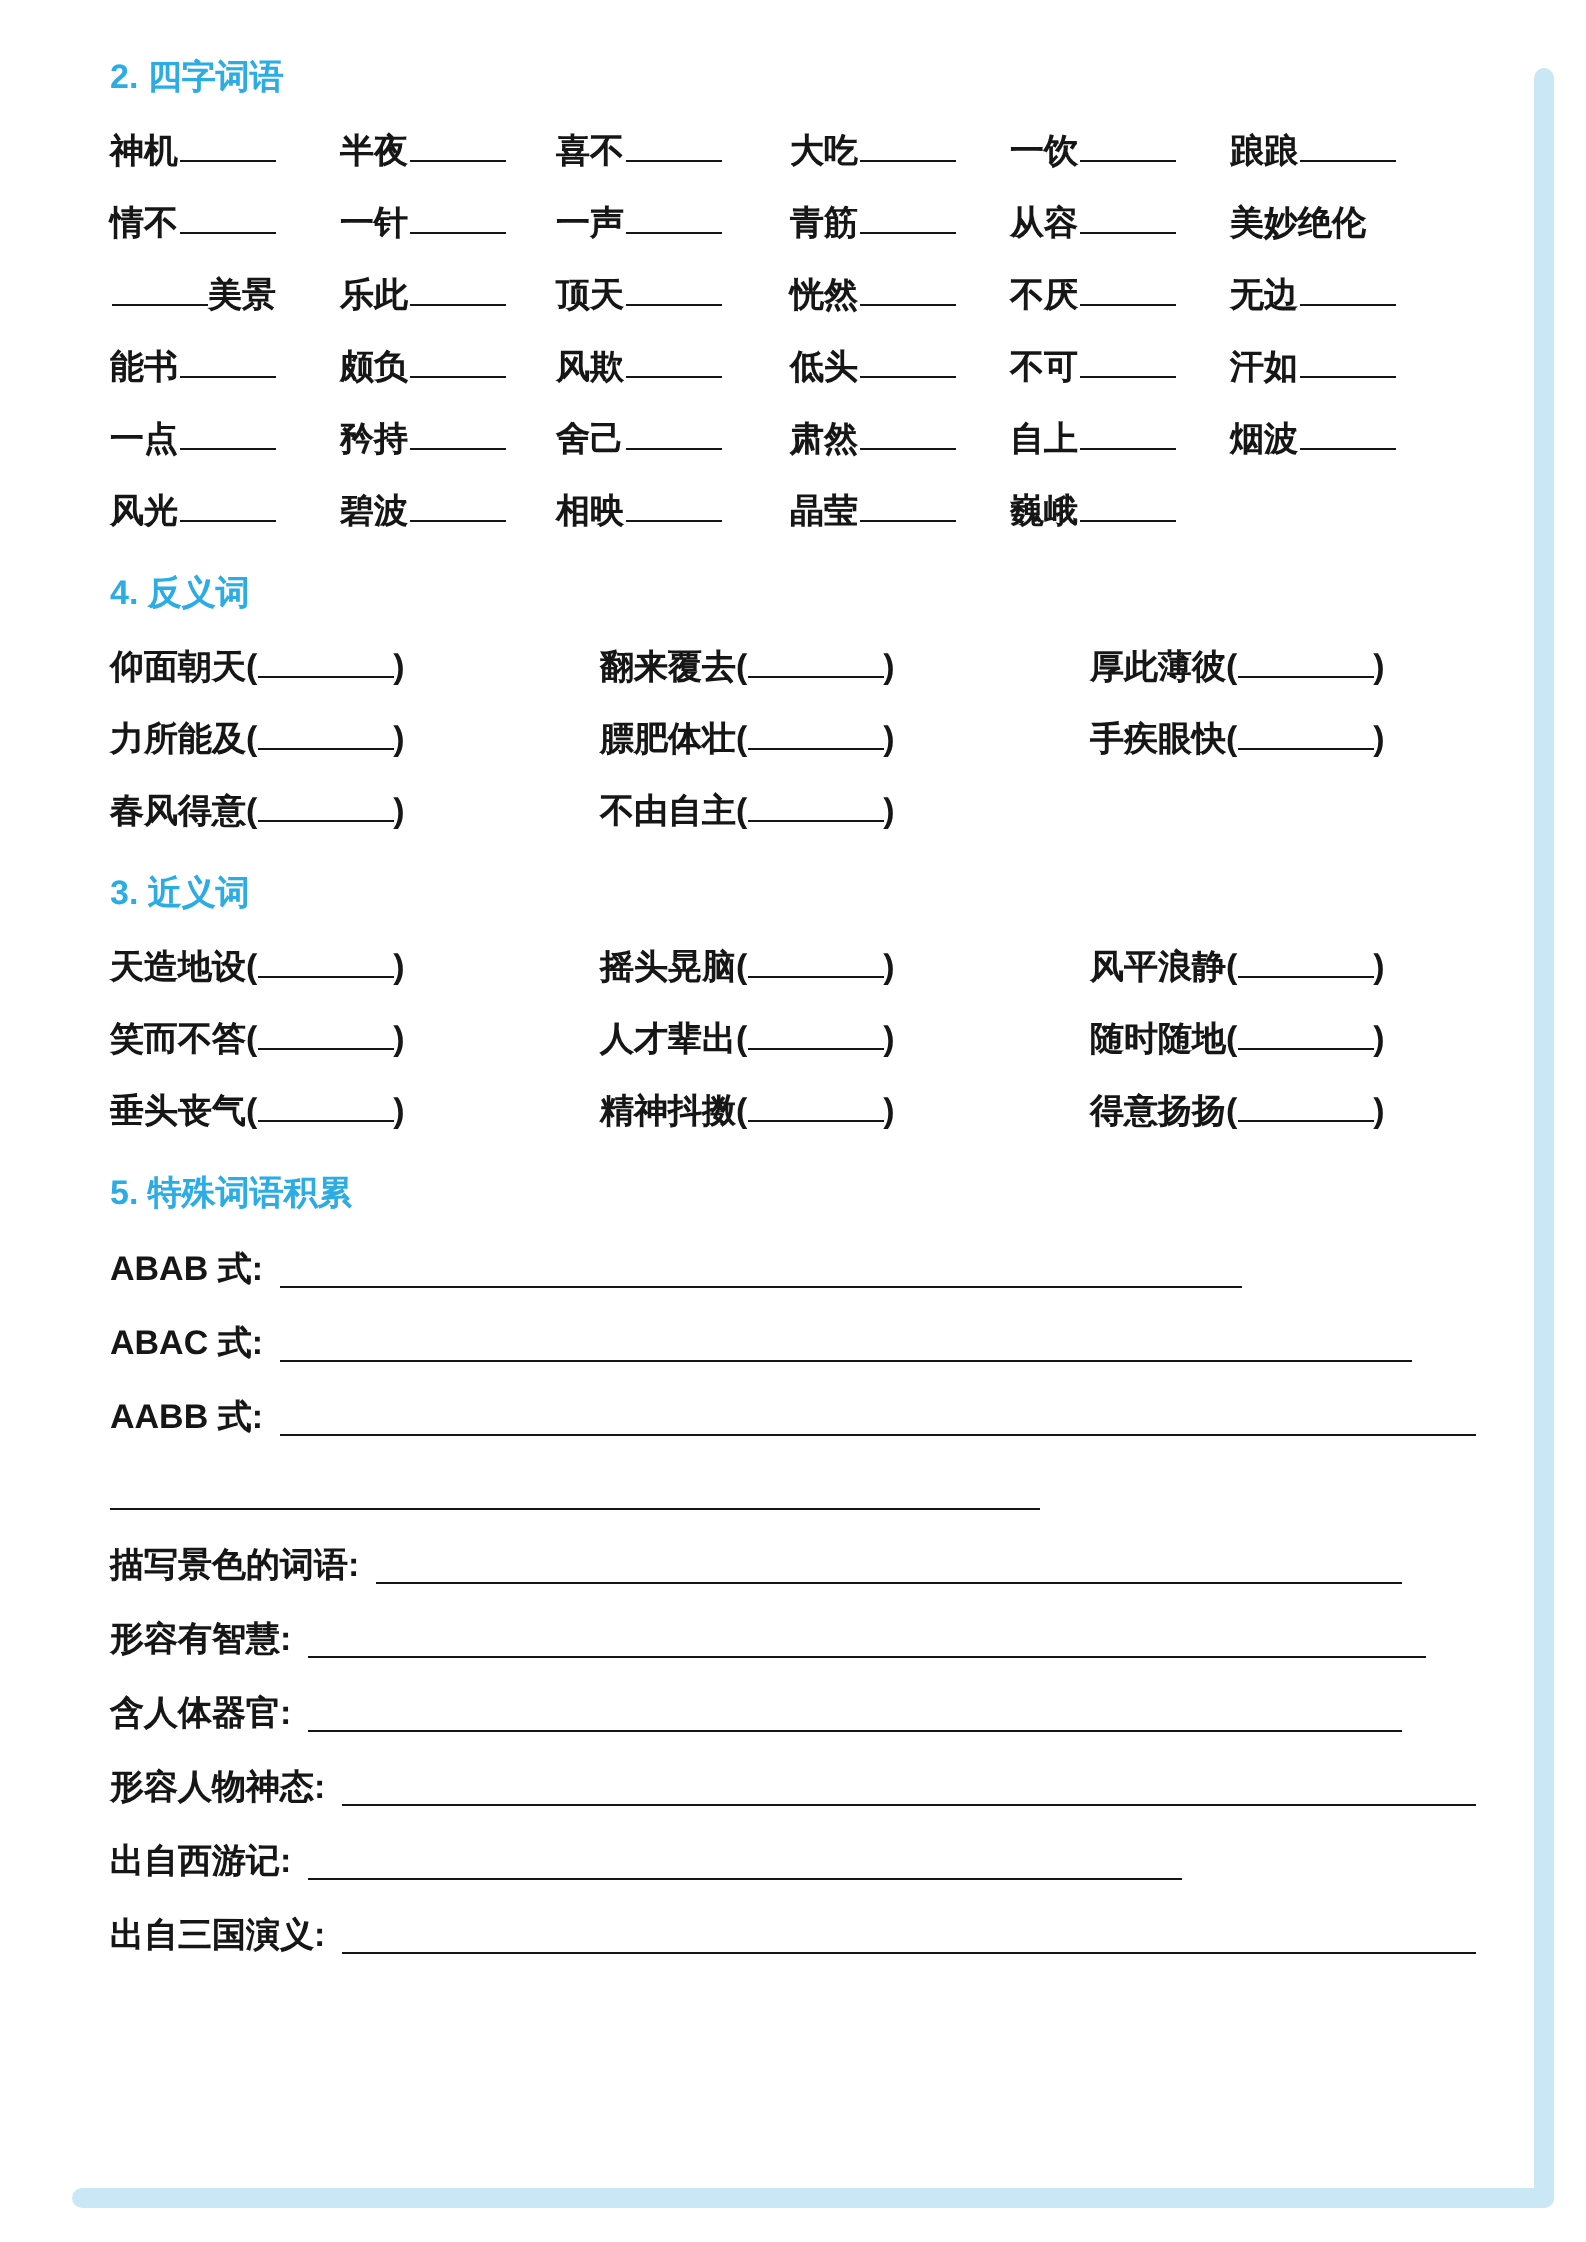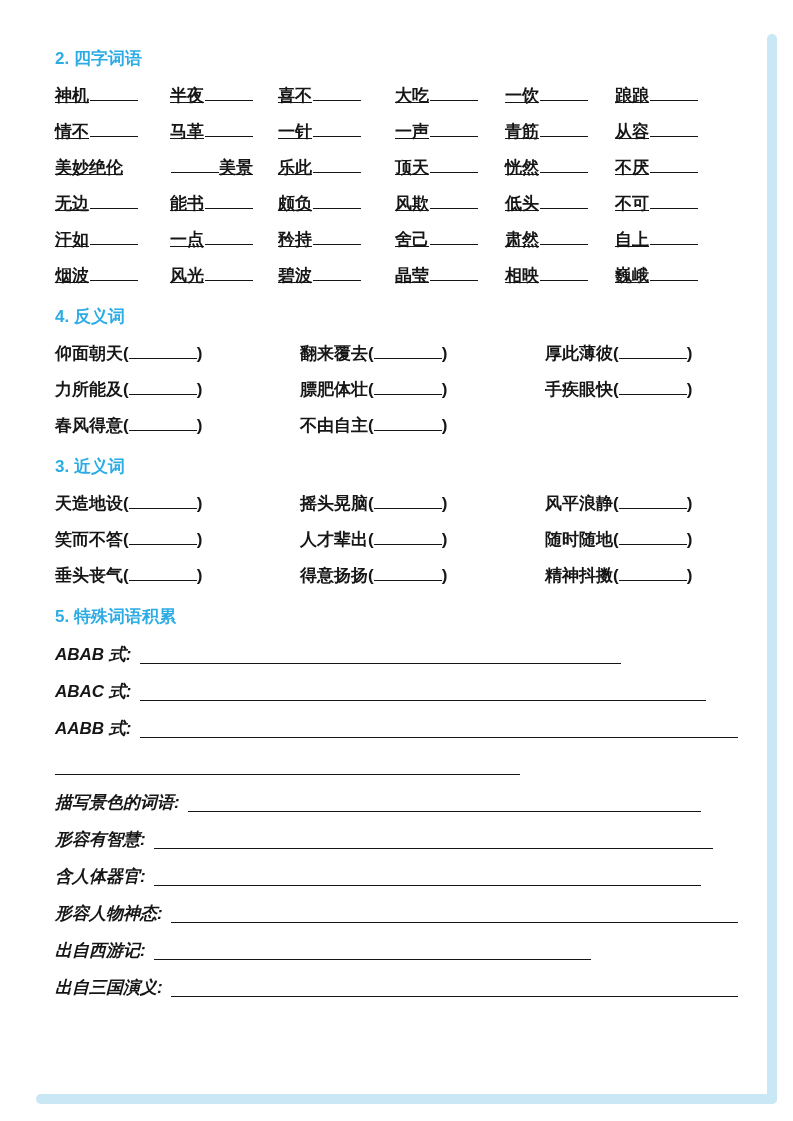--- a/index.html
+++ b/index.html
@@ -4,46 +4,46 @@
 <style>
   html,body{margin:0;padding:0;background:#ffffff;}
   .page{
     position:relative;
     width:793px;height:1121px;
     background:#ffffff;
     overflow:hidden;
     font-family:"Liberation Sans","DejaVu Sans",sans-serif;
     color:var(--text,#161616);
   }
-  .content{position:absolute;left:55px;top:48px;width:683px;}
+  .content{position:absolute;left:55px;top:28px;width:683px;}
   h2.sec{
     font-size:17px;font-weight:700;
     color:var(--accent,#2bace4);
     margin:12px 0 8px 0;line-height:22px;
   }
   h2.sec.first{margin-top:0;}
   
   .grid6{display:grid;grid-template-columns:115px 108px 117px 110px 110px 123px;}
-  .grid6 .cell{height:36px;line-height:36px;font-size:17px;font-weight:600;white-space:nowrap;text-decoration:underline;}
+  .grid6 .cell{height:36px;line-height:36px;font-size:17px;font-weight:600;white-space:nowrap;}
   .blank{
     display:inline-block;width:48px;height:13px;
     border-bottom:1.6px solid var(--text,#161616);
     margin-left:1px;
   }
   
   .grid3{display:grid;grid-template-columns:245px 245px 1fr;}
   .grid3 .cell{height:36px;line-height:36px;font-size:17px;font-weight:600;white-space:nowrap;}
   .pwrap::before{content:"(";}
   .pwrap::after{content:")";}
   .pblank{
     display:inline-block;width:68px;height:12px;
     border-bottom:1.6px solid var(--text,#161616);
   }
   
-  .slines{margin-top:4px;font-style:italic;}
+  .slines{margin-top:4px;}
   .sline{display:flex;height:37px;font-size:17px;font-weight:600;}
   .sline .lbl{line-height:37px;white-space:nowrap;}
   .uline{
     flex:1;
     border-bottom:1.6px solid var(--text,#161616);
     margin:0 0 9px 8px;
   }
   
   .bar-right{
     position:absolute;top:34px;right:16px;width:10px;height:1070px;
@@ -68,21 +68,20 @@
       <div class="grid6">
 
         <span class="cell"><span>神机</span><span class="blank"></span></span>
         <span class="cell"><span>半夜</span><span class="blank"></span></span>
         <span class="cell"><span>喜不</span><span class="blank"></span></span>
         <span class="cell"><span>大吃</span><span class="blank"></span></span>
         <span class="cell"><span>一饮</span><span class="blank"></span></span>
         <span class="cell"><span>踉踉</span><span class="blank"></span></span>
 
         <span class="cell"><span>情不</span><span class="blank"></span></span>
-        <span class="cell"><span>马革</span><span class="blank"></span></span>
         <span class="cell"><span>一针</span><span class="blank"></span></span>
         <span class="cell"><span>一声</span><span class="blank"></span></span>
         <span class="cell"><span>青筋</span><span class="blank"></span></span>
         <span class="cell"><span>从容</span><span class="blank"></span></span>
 
         <span class="cell"><span>美妙绝伦</span></span>
         <span class="cell"><span class="blank"></span><span>美景</span></span>
         <span class="cell"><span>乐此</span><span class="blank"></span></span>
         <span class="cell"><span>顶天</span><span class="blank"></span></span>
         <span class="cell"><span>恍然</span><span class="blank"></span></span>
@@ -98,22 +97,22 @@
         <span class="cell"><span>汗如</span><span class="blank"></span></span>
         <span class="cell"><span>一点</span><span class="blank"></span></span>
         <span class="cell"><span>矜持</span><span class="blank"></span></span>
         <span class="cell"><span>舍己</span><span class="blank"></span></span>
         <span class="cell"><span>肃然</span><span class="blank"></span></span>
         <span class="cell"><span>自上</span><span class="blank"></span></span>
 
         <span class="cell"><span>烟波</span><span class="blank"></span></span>
         <span class="cell"><span>风光</span><span class="blank"></span></span>
         <span class="cell"><span>碧波</span><span class="blank"></span></span>
+        <span class="cell"><span>相映</span><span class="blank"></span></span>
         <span class="cell"><span>晶莹</span><span class="blank"></span></span>
-        <span class="cell"><span>相映</span><span class="blank"></span></span>
         <span class="cell"><span>巍峨</span><span class="blank"></span></span>
       </div>
     </section>
 
     <section>
       <h2 class="sec">4. 反义词</h2>
       <div class="grid3">
         <span class="cell"><span>仰面朝天</span><span class="pwrap"><span class="pblank"></span></span></span>
         <span class="cell"><span>翻来覆去</span><span class="pwrap"><span class="pblank"></span></span></span>
         <span class="cell"><span>厚此薄彼</span><span class="pwrap"><span class="pblank"></span></span></span>
@@ -128,22 +127,22 @@
     <section>
       <h2 class="sec">3. 近义词</h2>
       <div class="grid3">
         <span class="cell"><span>天造地设</span><span class="pwrap"><span class="pblank"></span></span></span>
         <span class="cell"><span>摇头晃脑</span><span class="pwrap"><span class="pblank"></span></span></span>
         <span class="cell"><span>风平浪静</span><span class="pwrap"><span class="pblank"></span></span></span>
         <span class="cell"><span>笑而不答</span><span class="pwrap"><span class="pblank"></span></span></span>
         <span class="cell"><span>人才辈出</span><span class="pwrap"><span class="pblank"></span></span></span>
         <span class="cell"><span>随时随地</span><span class="pwrap"><span class="pblank"></span></span></span>
         <span class="cell"><span>垂头丧气</span><span class="pwrap"><span class="pblank"></span></span></span>
+        <span class="cell"><span>精神抖擞</span><span class="pwrap"><span class="pblank"></span></span></span>
         <span class="cell"><span>得意扬扬</span><span class="pwrap"><span class="pblank"></span></span></span>
-        <span class="cell"><span>精神抖擞</span><span class="pwrap"><span class="pblank"></span></span></span>
       </div>
     </section>
 
     <section>
       <h2 class="sec">5. 特殊词语积累</h2>
       <div class="slines">
         <div class="sline">
             <span class="lbl">ABAB 式:</span>
             <span class="uline" style="margin-right:117px"></span>
           </div>

